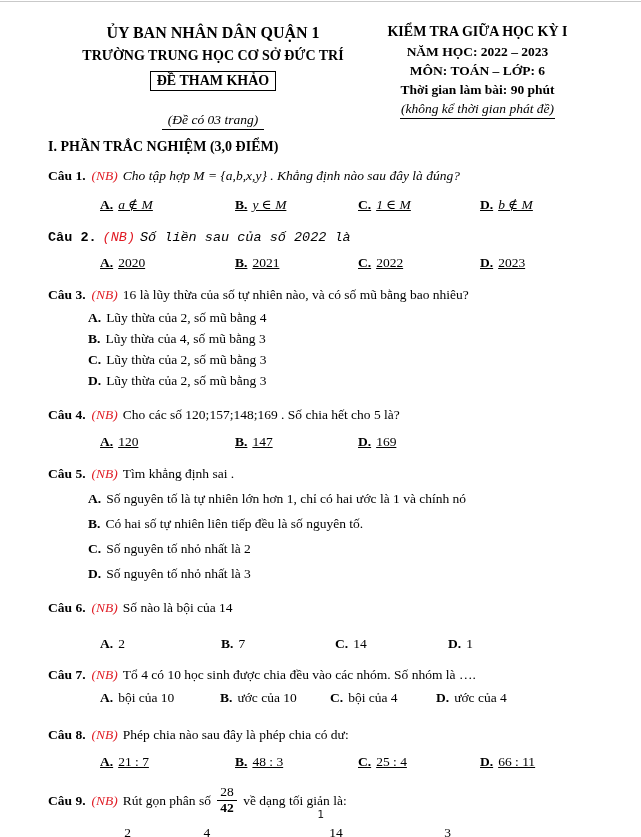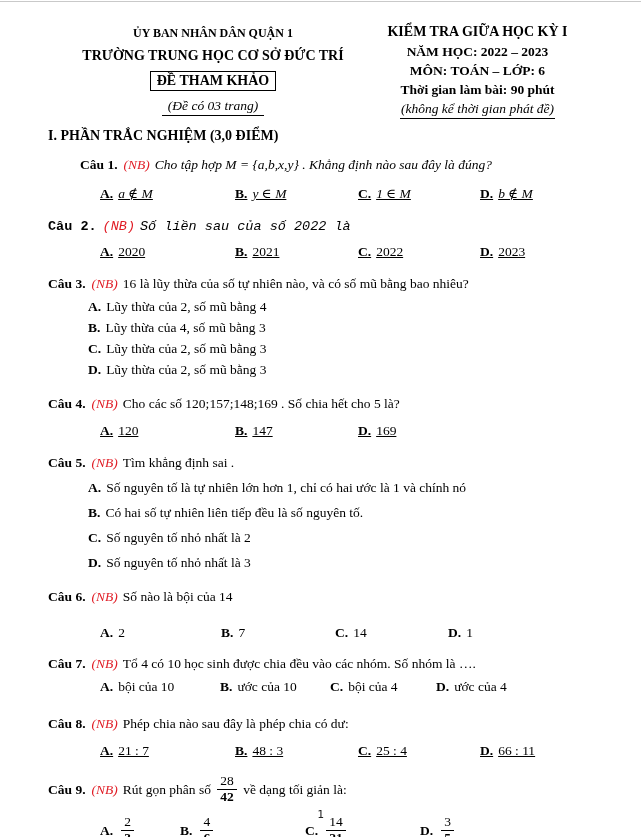--- a/index.html
+++ b/index.html
@@ -9,24 +9,24 @@
     color:#000;font-size:13.5px;
     position:relative;overflow:hidden;
   }
   .top-line{position:absolute;top:1px;left:0;width:641px;height:1px;background:#c9c9c9;}
   .page{box-sizing:border-box;width:641px;height:837px;padding:22px 40px 0 48px;position:relative;}
 
   
   .hdr{display:flex;align-items:flex-start;}
   .h-left{width:330px;text-align:center;flex:0 0 330px;}
   .h-right{flex:1;text-align:center;padding-right:24px;}
-  .h-left .l1{font-weight:bold;font-size:12px;line-height:22px;}
+  .h-left .l1{font-weight:bold;font-size:16px;line-height:22px;}
   .h-left .l2{font-weight:bold;font-size:14px;line-height:23px;}
   .boxed{display:inline-block;font-weight:bold;font-size:14px;border:1px solid #000;padding:1px 6px;margin-top:4px;}
-  .note-u{display:inline-block;font-style:italic;border-bottom:1px solid #000;padding:0 6px 1px 6px;margin-top:7px;}
+  .note-u{display:inline-block;font-style:italic;border-bottom:1px solid #000;padding:0 6px 1px 6px;margin-top:21px;}
   .h-right .r{font-weight:bold;line-height:19px;}
   .h-right .r1{font-size:14px;line-height:20px;}
   .h-right .note-u{margin-top:2px;padding:0 1px 1px 1px;}
 
   
   .section-title{font-weight:bold;font-size:14px;margin-top:9px;}
 
   
   .question{}
   .q-head{margin-top:12px;line-height:20px;}
@@ -39,21 +39,21 @@
   .cols-std{grid-template-columns:135px 123px 122px auto;text-decoration:underline;}
   .cols-q6{grid-template-columns:121px 114px 113px auto;}
   .cols-q7{grid-template-columns:120px 110px 106px auto;}
   .cols-q9{grid-template-columns:80px 125px 115px auto;}
   .q-options.stack{margin-left:40px;margin-top:2px;}
   .q-options.stack .opt{display:block;line-height:21px;}
   .opt-label{font-weight:bold;margin-right:5px;}
   .opt.it .opt-text{font-style:italic;}
 
   
-  #questions .question:nth-child(1) .q-head{margin-top:11px;margin-left:32px;}
+  #questions .question:nth-child(1) .q-head{margin-top:11px;}
   #questions .question:nth-child(1) .q-options{margin-top:9px;}
   #questions .question:nth-child(2) .q-head{margin-top:13px;font-family:Liberation Mono, monospace;}
   #questions .question:nth-child(4) .q-head{margin-top:14px;}
   #questions .question:nth-child(4) .q-options{margin-top:7px;}
   #questions .question:nth-child(5) .q-options.stack .opt{line-height:25px;}
   #questions .question:nth-child(6) .q-options{margin-top:16px;}
   #questions .question:nth-child(7) .q-head{margin-top:11px;}
   #questions .question:nth-child(7) .q-options{margin-top:3px;}
   #questions .question:nth-child(8) .q-head{margin-top:17px;}
   #questions .question:nth-child(8) .q-options{margin-top:7px;}

